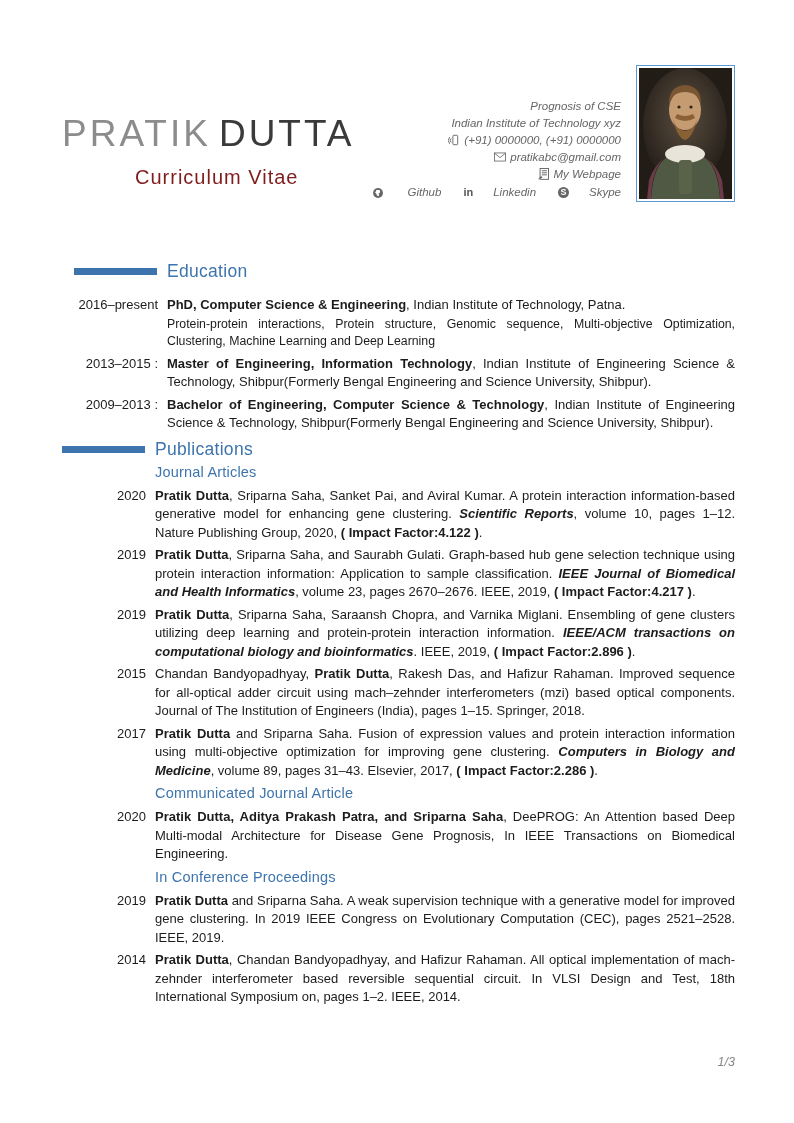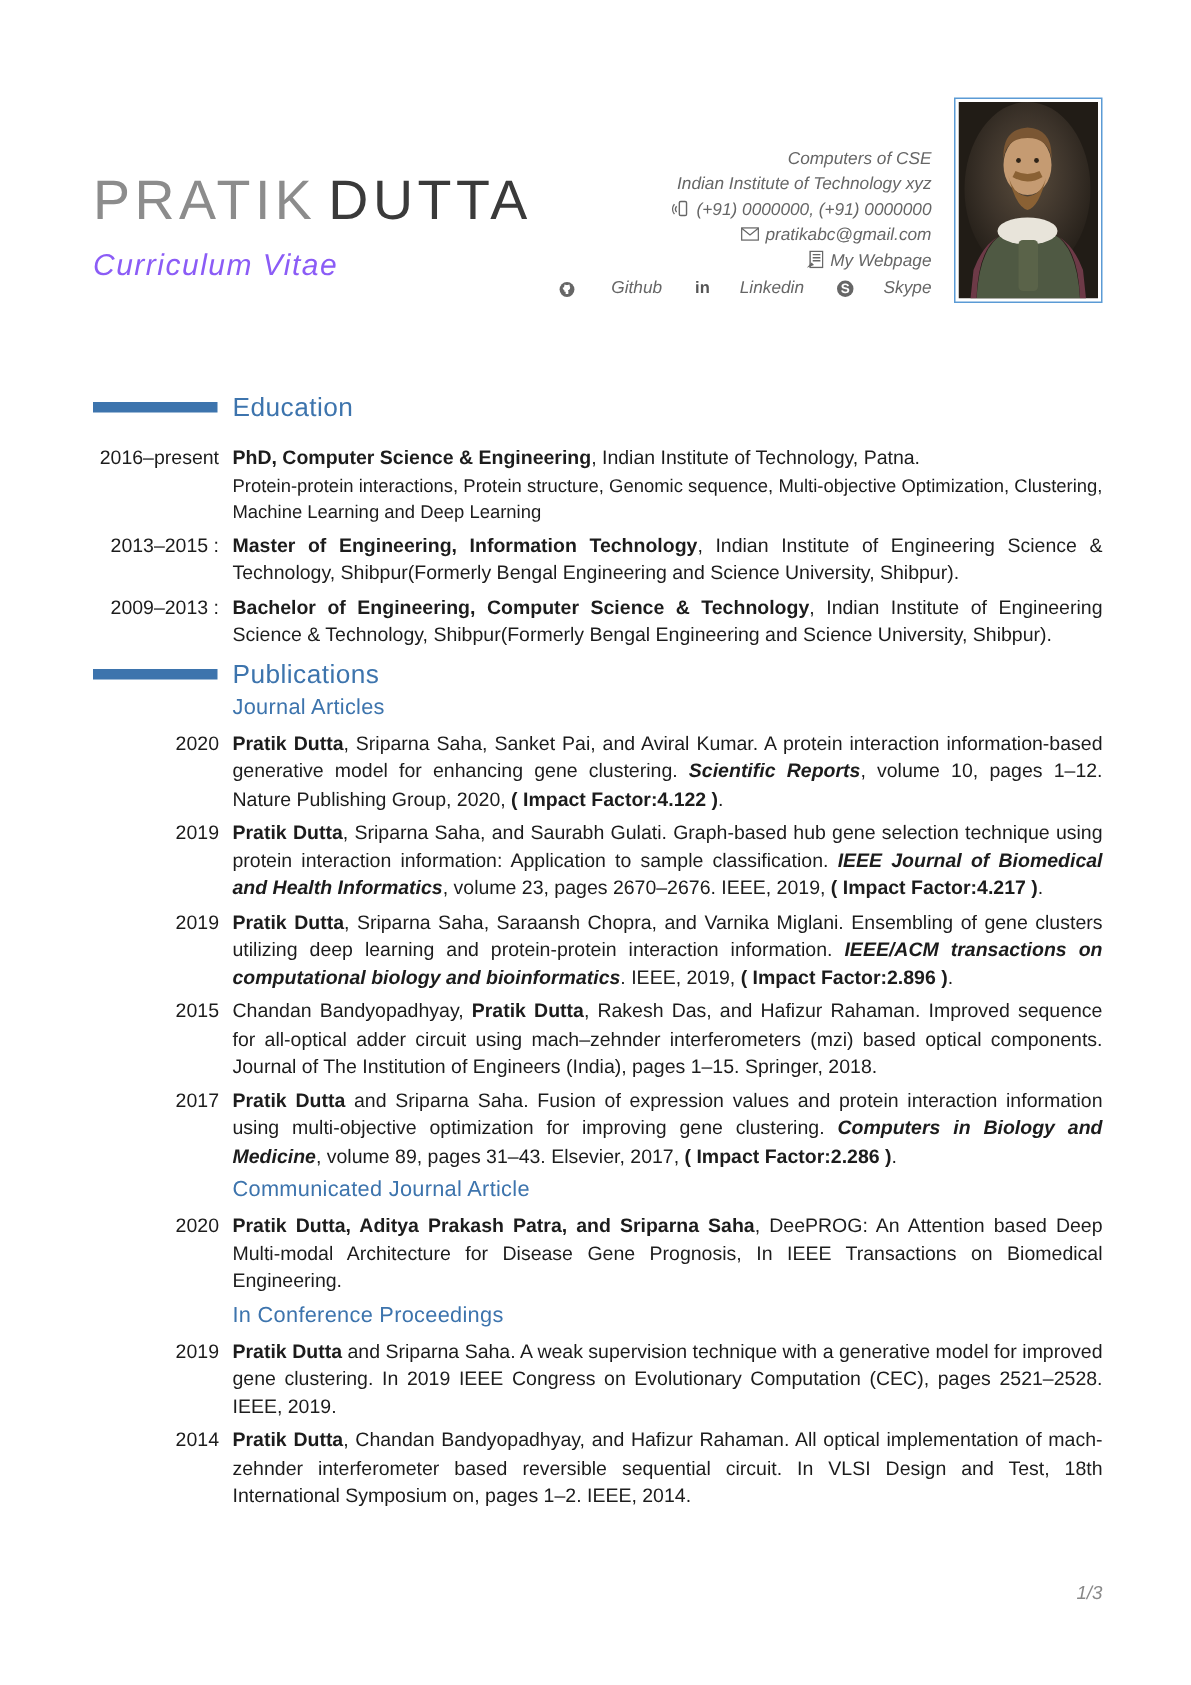--- a/index.html
+++ b/index.html
@@ -5,39 +5,39 @@
   html,body{margin:0;padding:0;background:#fff;}
   .page{position:relative;width:794px;height:1123px;background:#fff;overflow:hidden;
         font-family:"Liberation Sans",sans-serif;color:#1c1c1c;}
   .content{padding:0 59px 0 62px;}
 
   
   .header{display:flex;align-items:flex-start;padding-top:65px;}
   .name-block{flex:1;padding-top:47px;}
   .name{font-size:37px;letter-spacing:3px;font-weight:400;color:var(--name-first,#8c8c8c);line-height:44px;white-space:nowrap;}
   .name .last{color:var(--name-last,#3a3a3a);margin-left:8px;}
-  .tagline{font-style:italic;font-size:20px;color:#8b5cf6;margin-top:10px;letter-spacing:1px;}
+  .tagline{font-size:20px;color:#7f1d1d;margin-top:10px;letter-spacing:1px;text-align:center;}
 
   .contact-block{text-align:right;font-style:italic;color:#666;font-size:11.5px;line-height:17px;
                  padding-top:33px;margin-right:15px;white-space:nowrap;}
   .c-row{height:17px;}
   .icon{display:inline-block;width:12px;height:12px;margin-right:4px;vertical-align:-2px;}
   .icon svg{width:12px;height:12px;display:block;}
   .links-row{display:flex;justify-content:flex-end;gap:22px;margin-top:1px;}
   .link{display:inline-flex;align-items:center;gap:20px;cursor:pointer;}
   .in-badge{font-style:normal;font-weight:800;font-size:11px;color:#555;letter-spacing:0;}
   .skype-badge{width:11px;height:11px;border-radius:50%;background:#666;color:#fff;font-size:9px;
                font-weight:bold;display:inline-flex;align-items:center;justify-content:center;font-style:normal;}
 
   .photo-frame{border:1px solid var(--photo-border,#5b9bd5);padding:2px;background:#fff;width:93px;height:131px;flex:0 0 auto;}
   .photo-frame svg{display:block;width:93px;height:131px;}
 
   
   section{display:block;}
-  .section-edu{margin-top:58px;}
+  .section-edu{margin-top:58px;margin-left:12px;}
   .section-pub{margin-top:6px;}
   .section-header{display:flex;align-items:center;gap:10px;height:22px;}
   .section-bar{width:83px;height:7px;background:var(--accent,#3d74ad);}
   .section-title{font-size:17.5px;font-weight:400;color:var(--accent,#3d74ad);margin:0;letter-spacing:.3px;}
 
   .subsection-title{color:var(--accent,#3d74ad);font-size:14.5px;font-weight:400;
                     margin:5px 0 7px 93px;letter-spacing:.2px;}
   .subsection-title.first{margin-top:3px;}
 
   .entries{margin-top:0;}
@@ -61,21 +61,21 @@
 
     <header class="header">
       <div class="name-block">
         <div class="name">
           <span class="first">PRATIK</span><span class="last">DUTTA</span>
         </div>
         <div class="tagline">Curriculum Vitae</div>
       </div>
 
       <div class="contact-block">
-        <div class="c-row">Computers of CSE</div>
+        <div class="c-row">Prognosis of CSE</div>
         <div class="c-row">Indian Institute of Technology xyz</div>
         <div class="c-row">
           <span class="icon">
             <svg viewBox="0 0 14 14">
                 <g fill="none" stroke="#666" stroke-width="1.1">
                   <rect x="5.7" y="1.5" width="5.6" height="11" rx="1.1"></rect>
                   <path d="M3.6 5.2a3.6 3.6 0 0 0 0 4.6"></path>
                   <path d="M1.9 3.6a6.2 6.2 0 0 0 0 7.8"></path>
                 </g>
               </svg>

